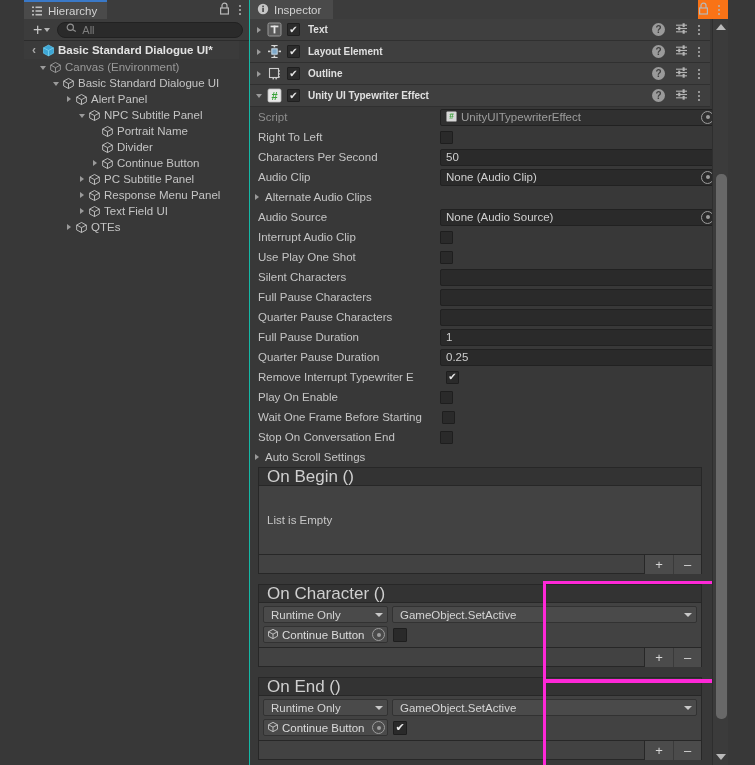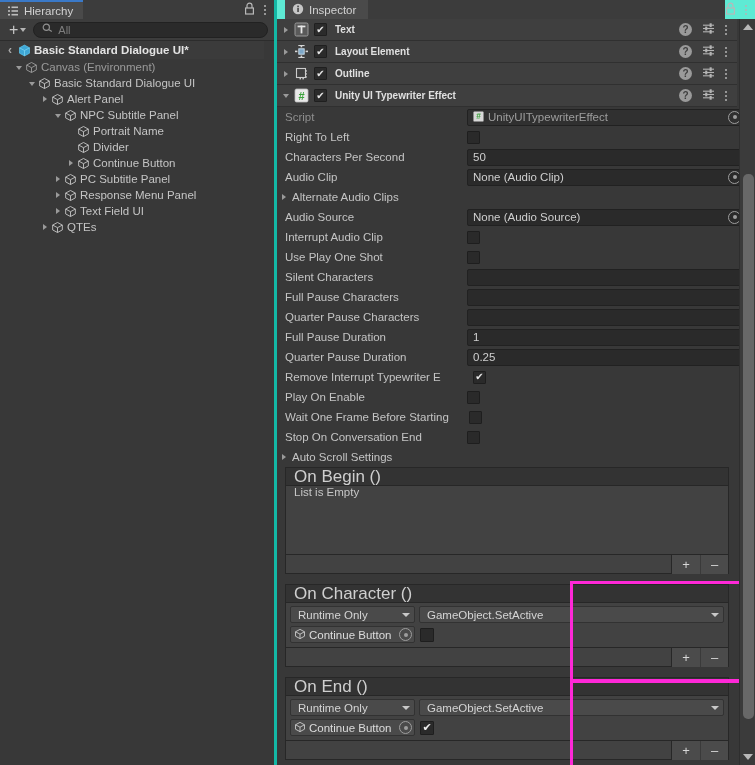--- a/index.html
+++ b/index.html
@@ -8,21 +8,21 @@
     background: #383838;
     font-family: "Liberation Sans", sans-serif;
     font-size: 11.5px;
     color: #c4c4c4;
     overflow: hidden;
     -webkit-font-smoothing: antialiased;
   }
   .app { position: relative; width: 755px; height: 765px; display: flex; }
 
   
-  .hier { position: relative; width: 277px; height: 765px; background: #383838; border-right: 3px solid #14b8a6; }
+  .hier { position: relative; width: 226px; height: 765px; background: #383838; border-right: 1px solid #14b8a6; margin-left: 24px; }
   .tabbar { position: relative; height: 19px; background: #3c3c3c; display: flex; align-items: flex-end; }
   .tab {
     position: relative; height: 19px; background: #4a4a4a; display: flex; align-items: center;
     padding: 0 10px 0 7px; gap: 5px; color: #d2d2d2; font-size: 11.5px; border-top: 2px solid #3a79c8;
   }
   .tab-icon { display: inline-block; width: 12px; height: 12px; position: relative; top: 0px; }
   .tabbar-spacer { flex: 1; background: #3c3c3c; height: 19px; }
   .tabbar-icons { display: flex; align-items: center; gap: 9px; padding-right: 8px; height: 19px; }
 
   .hier-toolbar {
@@ -45,21 +45,21 @@
   .tri { width: 11px; height: 11px; display: inline-block; flex: 0 0 11px; position: relative; }
   .tri.r::after { content: ""; position: absolute; left: 3px; top: 2.5px; border-left: 4px solid #9a9a9a; border-top: 3.5px solid transparent; border-bottom: 3.5px solid transparent; }
   .tri.d::after { content: ""; position: absolute; left: 1.5px; top: 4px; border-top: 4px solid #9a9a9a; border-left: 3.5px solid transparent; border-right: 3.5px solid transparent; }
   .go-icon { width: 13px; height: 13px; flex: 0 0 13px; margin-right: 3px; }
   .back-arrow { color: #a9a9a9; font-size: 12px; padding: 0 6px 0 8px; }
 
   .hier-scroll { position: absolute; right: 1px; top: 41px; width: 9px; height: 724px; background: #383838; }
 
   
   .insp { position: relative; width: 478px; height: 765px; background: #383838; }
-  .insp-tabbar { height: 19px; background: #5eead4; display: flex; align-items: flex-end; padding-left: 8px; }
+  .insp-tabbar { height: 19px; background: #f97316; display: flex; align-items: flex-end; }
   .insp-tab {
     height: 19px; background: #4a4a4a; display: flex; align-items: center;
     padding: 0 12px 0 7px; gap: 5px; color: #d2d2d2; font-size: 11.5px;
   }
   .insp-body { position: relative; height: 746px; overflow: hidden; }
   .insp-content { width: 460px; }
 
   
   .comp {
     height: 22px; background: #3f3f3f; display: flex; align-items: center;
@@ -92,21 +92,21 @@
   .field .objname { flex: 1; overflow: hidden; white-space: nowrap; }
   .radio-pick { width: 13px; height: 13px; border-radius: 50%; border: 1.5px solid #9d9d9d; display: flex; align-items: center; justify-content: center; flex: 0 0 13px; }
   .radio-pick i { width: 4px; height: 4px; background: #9d9d9d; border-radius: 50%; display: block; }
   .pcheck { width: 13px; height: 13px; background: #2a2a2a; border: 1px solid #1e1e1e; border-radius: 1px; display: inline-flex; align-items: center; justify-content: center; }
   .pcheck.on::after { content: "✔"; color: #e8e8e8; font-size: 10px; line-height: 10px; }
 
   
   .uevent { margin: 0 8px; }
   .ue-title { height: 19px; background: #333333; border: 1px solid #272727; display: flex; align-items: center; padding-left: 8px; color: #cfcfcf; font-size: 17px; }
   .ue-body { background: #424242; border: 1px solid #272727; border-top: none; }
-  .ue-empty { height: 68px; display: flex; padding-left: 8px; color: #c6c6c6; }
+  .ue-empty { height: 68px; display: flex; align-items: center; padding-left: 8px; color: #c6c6c6; }
   .ue-footer { height: 19px; background: #424242; border: 1px solid #272727; border-top: none; display: flex; justify-content: flex-end; align-items: center; }
   .ue-btns { display: flex; height: 19px; border-left: 1px solid #272727; background: #4b4b4b; }
   .ue-btn { width: 28px; display: flex; align-items: center; justify-content: center; color: #d7d7d7; font-size: 13px; }
   .ue-btn.sep { border-left: 1px solid #3a3a3a; }
 
   .ue-entry { padding: 3px 4px 4px 4px; background: #424242; }
   .ue-row1 { display: flex; gap: 4px; margin-bottom: 3px; }
   .dd {
     height: 17px; background: #4a4a4a; border: 1px solid #323232; border-radius: 2px;
     display: flex; align-items: center; padding: 0 4px 0 7px; color: #d4d4d4; font-size: 11.5px;

